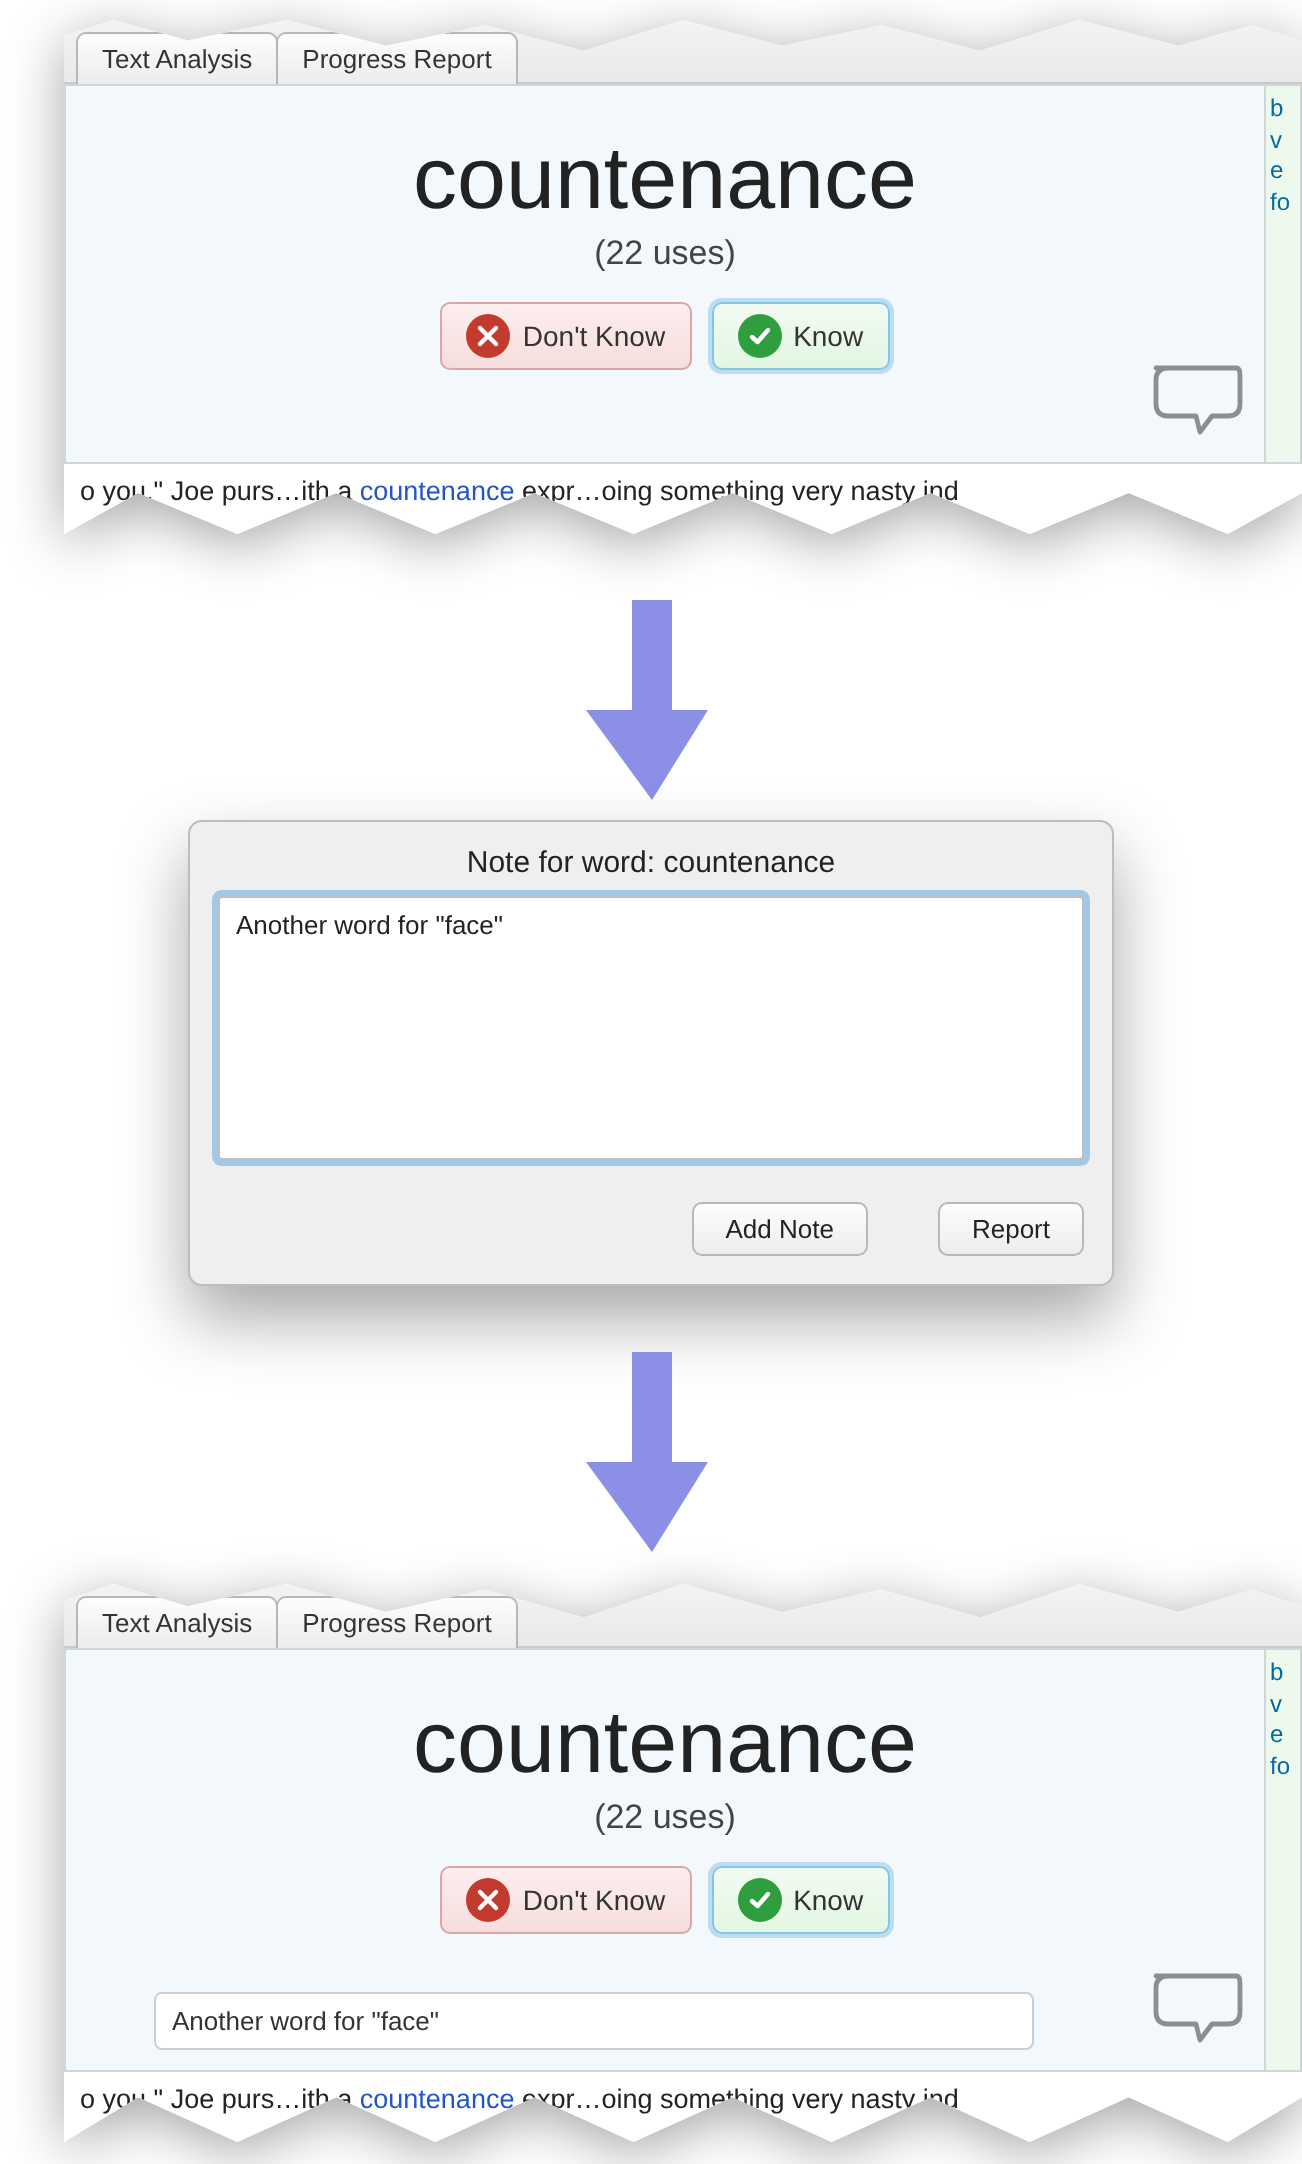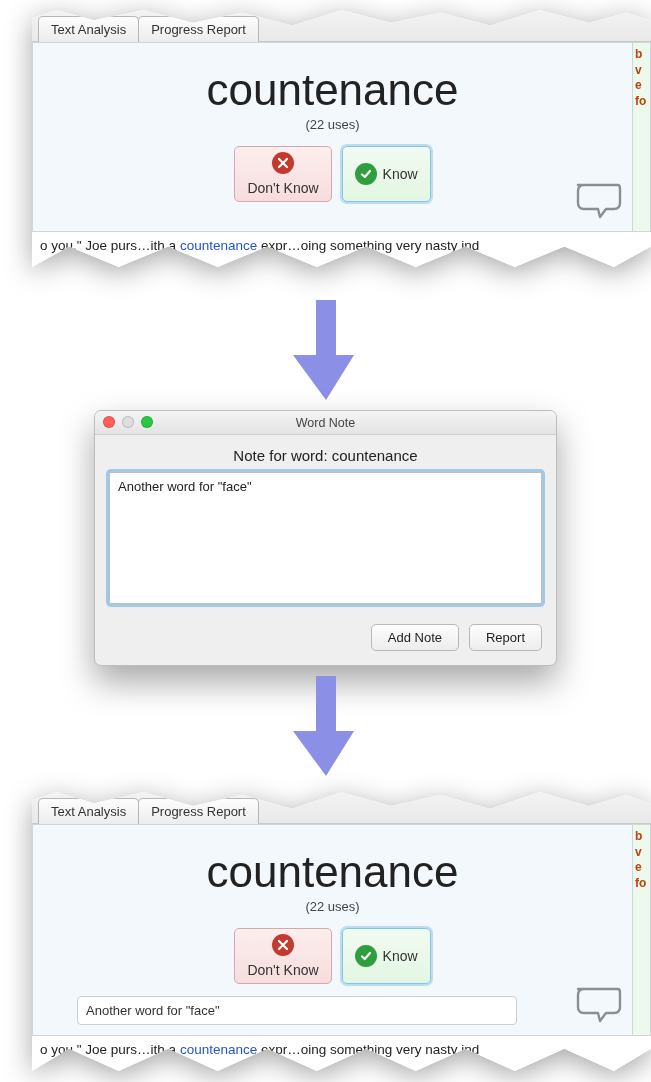--- a/index.html
+++ b/index.html
@@ -75,35 +75,34 @@
     text-align: center;
     position: relative;
     min-height: 190px;
   }
   .panel-side {
     width: 18px;
     background: #eef9ee;
     border: 1px solid #cfd6da;
     border-left: none;
     font-size: 12px;
-    color: #c2410c;
+    color: #0369a1;
     padding: 4px 2px;
     line-height: 1.3;
     overflow: hidden;
-    font-weight: bold;
   }
 
   .word {
     font-size: 44px;
     font-weight: 400;
     color: #222;
     margin-top: 4px;
   }
   .uses {
-    font-size: 13px;
+    font-size: 17px;
     color: #444;
     margin-top: 2px;
   }
   .btn-row {
     margin-top: 14px;
     display: flex;
     justify-content: center;
     gap: 10px;
   }
   .kbtn {
@@ -112,21 +111,20 @@
     gap: 6px;
     padding: 5px 12px;
     font-size: 14px;
     border-radius: 5px;
     cursor: pointer;
   }
   .kbtn.dont {
     background: linear-gradient(#fdeeee,#f6dddd);
     border: 1px solid #d9a7a7;
     color: #333;
-    flex-direction: column;
   }
   .kbtn.know {
     background: linear-gradient(#f1fbf1,#e3f6e3);
     border: 1px solid #7fc6e8;
     box-shadow: 0 0 0 2px rgba(93,169,222,.35);
     color: #333;
     text-align: center;
   }
   .icon-circ {
     width: 22px; height: 22px; border-radius: 50%;
@@ -240,20 +238,21 @@
     padding: 16px 14px 14px 14px;
   }
   .mac-btn {
     padding: 5px 16px;
     font-size: 13px;
     background: linear-gradient(#fdfdfd,#ededed);
     border: 1px solid #b8b8b8;
     border-radius: 5px;
     color: #222;
     cursor: pointer;
+    margin-left: 25px;
   }
 </style>
 </head>
 <body>
 
 <div class="panel-wrap top">
   <div class="panel-shadow">
     <div class="panel-clip">
       <div class="tabs-bar">
         <div class="tab">Text Analysis</div>
@@ -299,28 +298,20 @@
   </div>
 </div>
 
 <div class="arrow a1">
   <svg viewBox="0 0 70 100">
       <path d="M25 0 h20 v55 h18 L35 100 L2 55 h23 z" fill="currentColor"></path>
     </svg>
 </div>
 
 <div class="dialog">
-  <div class="dlg-title">
-    <div class="traffic">
-      <span class="tl r"></span>
-      <span class="tl y"></span>
-      <span class="tl g"></span>
-    </div>
-    <span>Word Note</span>
-  </div>
   <div class="dlg-sub">Note for word: countenance</div>
   <textarea class="dlg-textarea" style="">Another word for "face"</textarea>
   <div class="dlg-btns">
     <button class="mac-btn">Add Note</button>
     <button class="mac-btn">Report</button>
   </div>
 </div>
 
 <div class="arrow a2">
   <svg viewBox="0 0 70 100">

